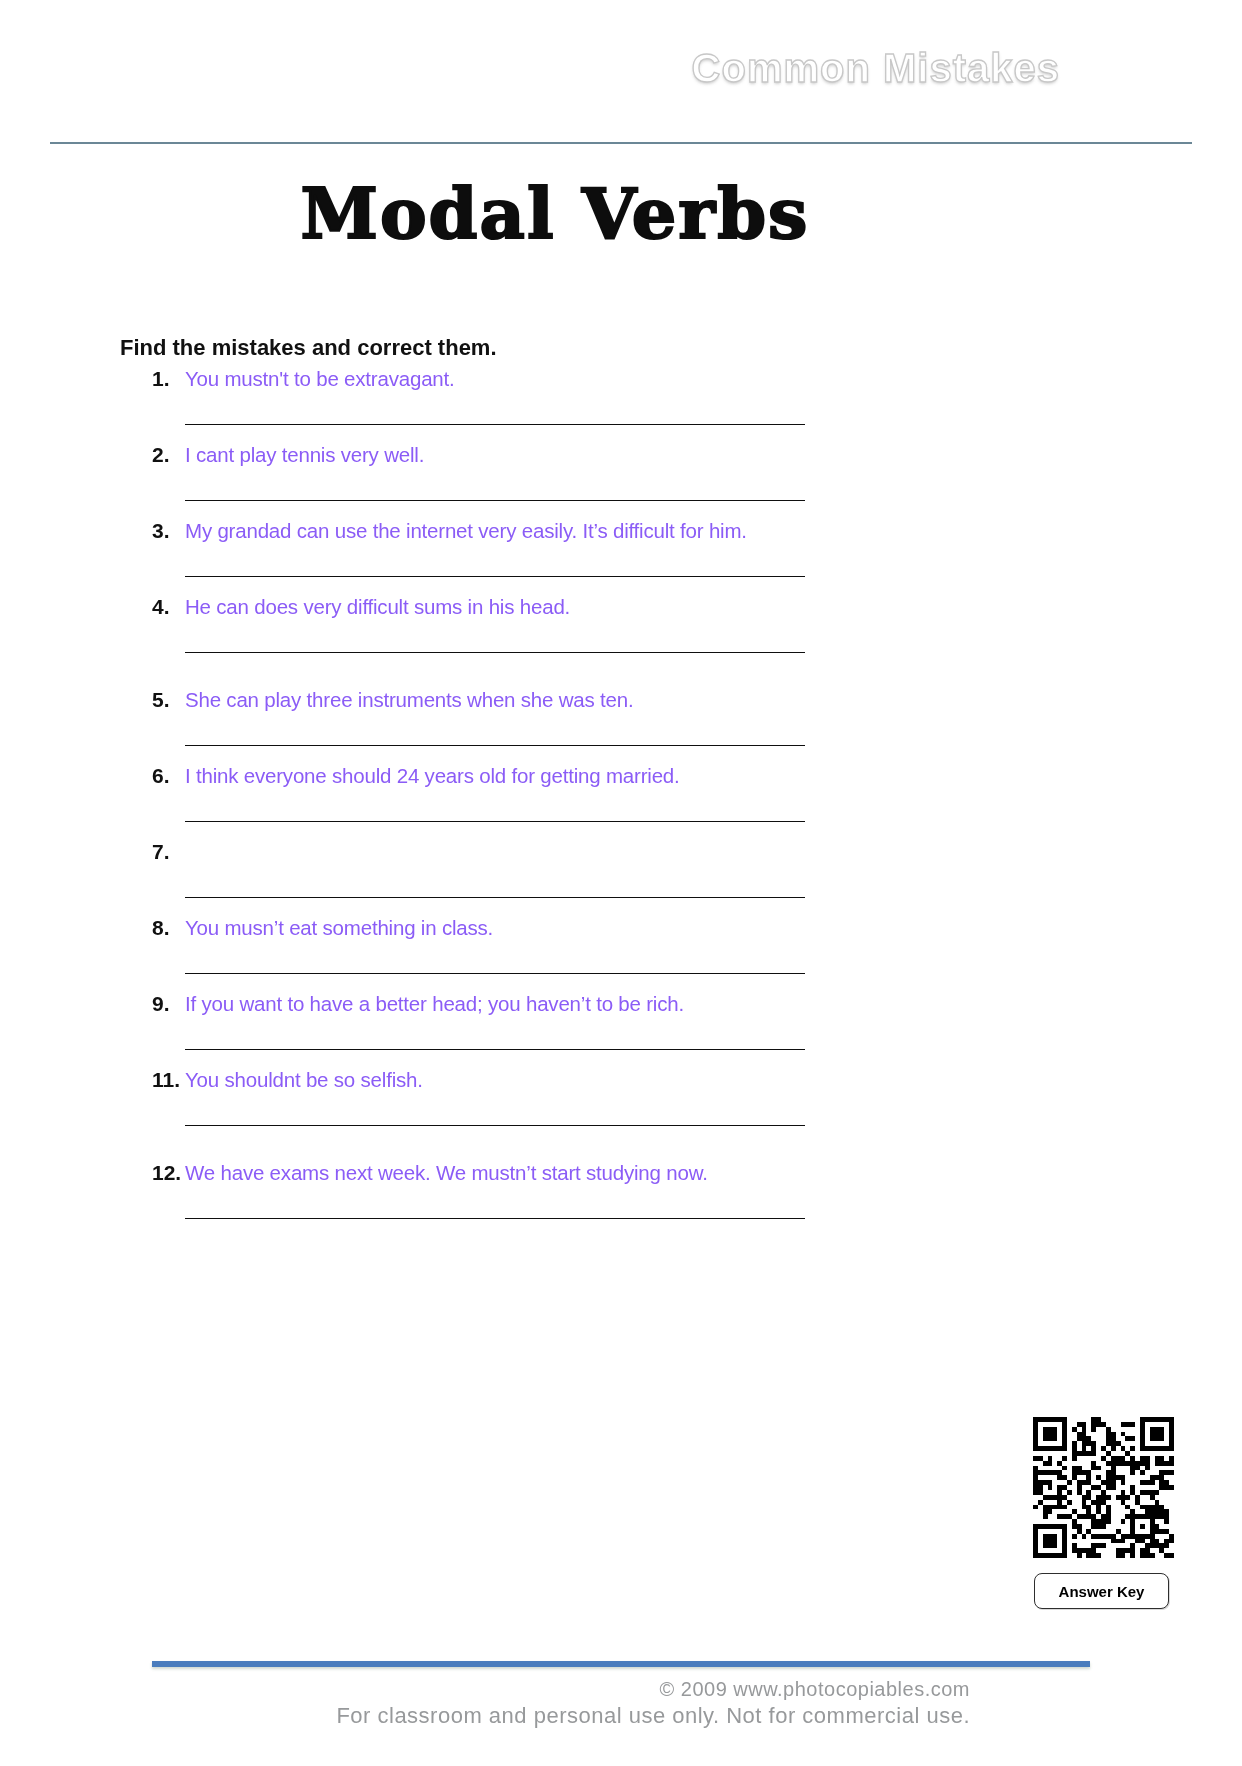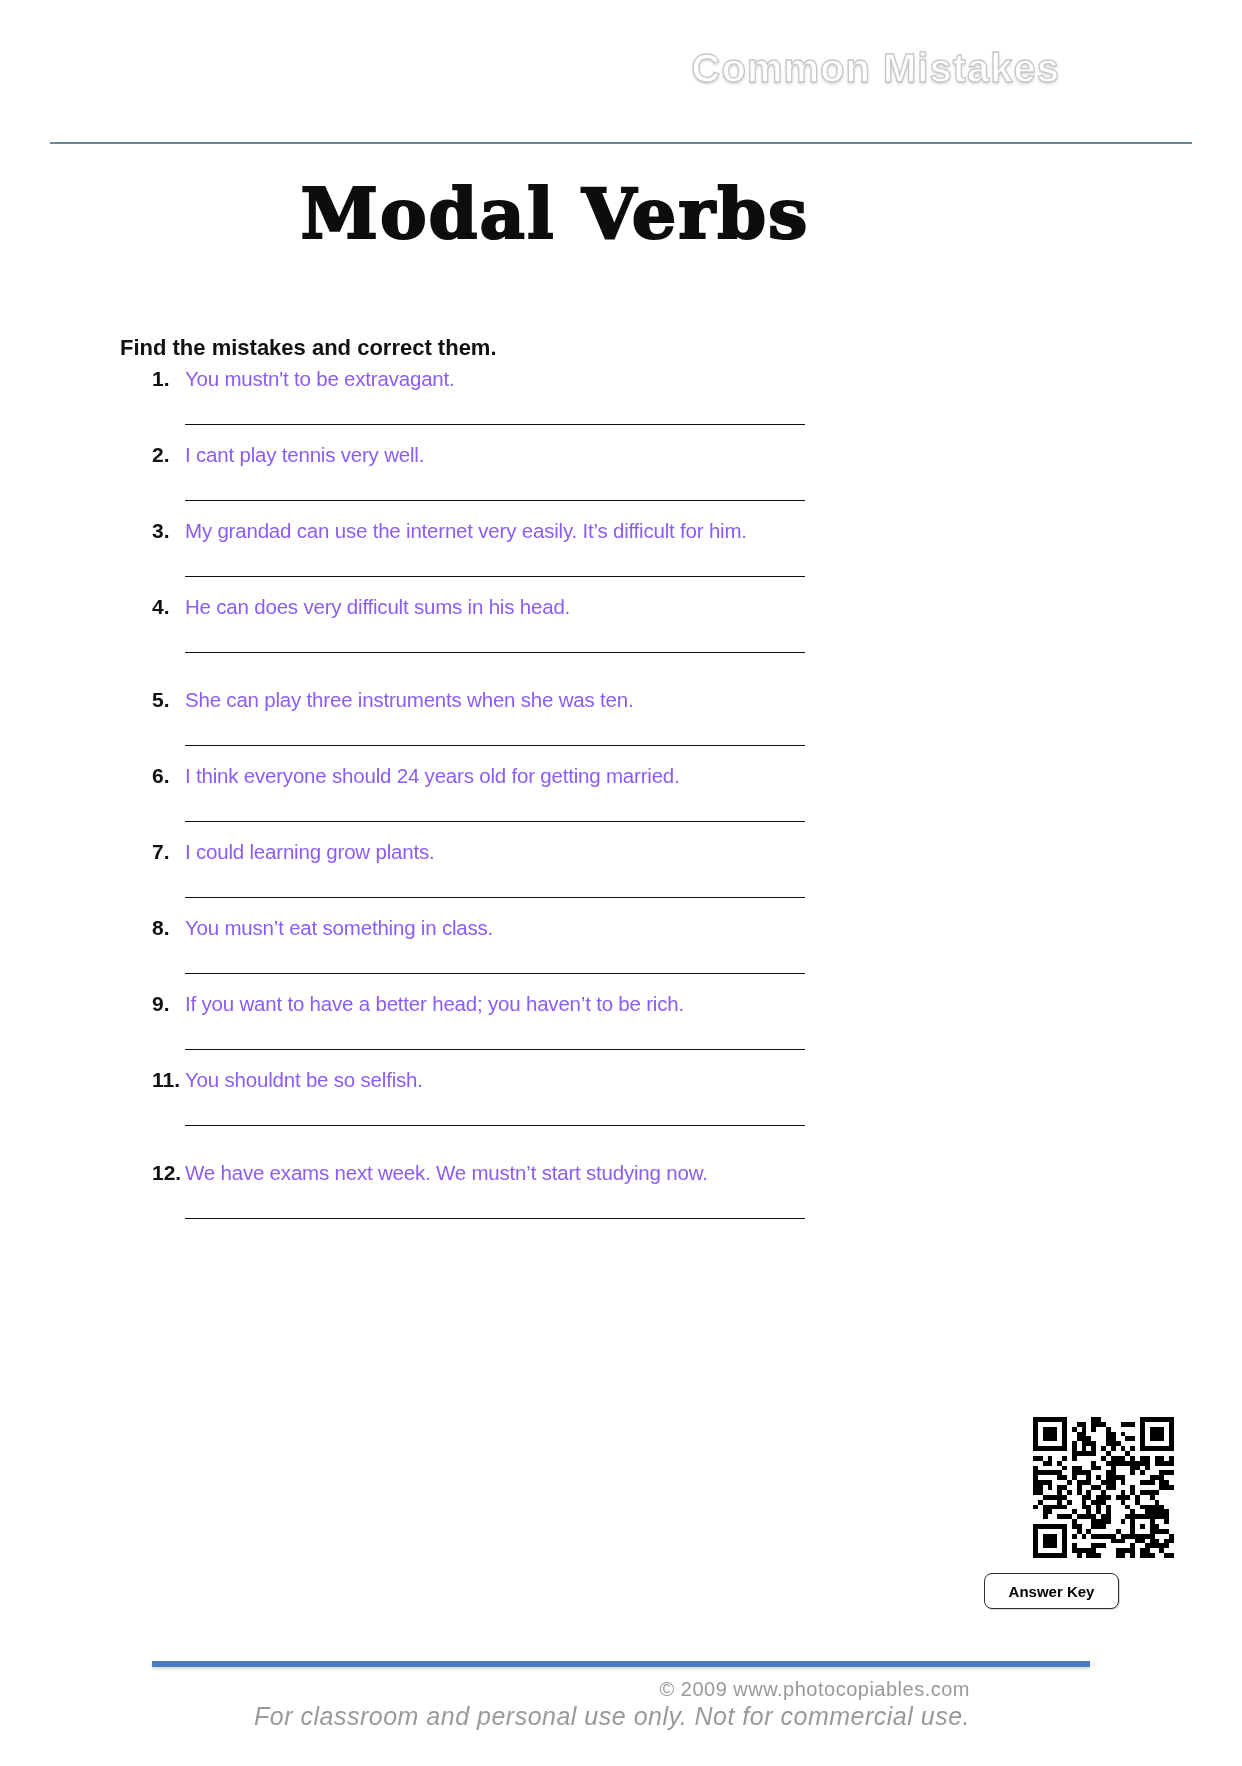--- a/index.html
+++ b/index.html
@@ -103,21 +103,21 @@
   .qr {
     position: absolute;
     left: 1033px;
     top: 1417px;
     width: 141px;
     height: 141px;
   }
 
   .answer-key {
     position: absolute;
-    left: 984px;
+    left: 1034px;
     top: 1573px;
     width: 135px;
     height: 36px;
     background: #ffffff;
     border: 1.7px solid #2e2e2e;
     border-radius: 8px;
     font-family: "Liberation Sans", sans-serif;
     font-size: 15px;
     font-weight: bold;
     color: #000;
@@ -141,24 +141,23 @@
     width: 850px;
     text-align: right;
     color: #97999b;
   }
   .footer-line1 {
     font-size: 20px;
     line-height: 26px;
     letter-spacing: 0.5px;
   }
   .footer-line2 {
-    font-size: 25px;
+    font-size: 22px;
     line-height: 28px;
     letter-spacing: 0.5px;
-    font-style: italic;
   }
 </style>
 </head>
 <body>
 
 <div class="page">
 
   <div class="watermark">Common Mistakes</div>
 
   <div class="header-divider"></div>
@@ -193,21 +192,20 @@
       <span class="sentence">She can play three instruments when she was ten.</span>
       <div class="blank"></div>
     </div>
     <div class="item">
       <span class="num">6.</span>
       <span class="sentence">I think everyone should 24 years old for getting married.</span>
       <div class="blank"></div>
     </div>
     <div class="item">
       <span class="num">7.</span>
-      <span class="sentence">I could learning grow plants.</span>
       <div class="blank"></div>
     </div>
     <div class="item">
       <span class="num">8.</span>
       <span class="sentence">You musn’t eat something in class.</span>
       <div class="blank"></div>
     </div>
     <div class="item">
       <span class="num">9.</span>
       <span class="sentence">If you want to have a better head; you haven’t to be rich.</span>

